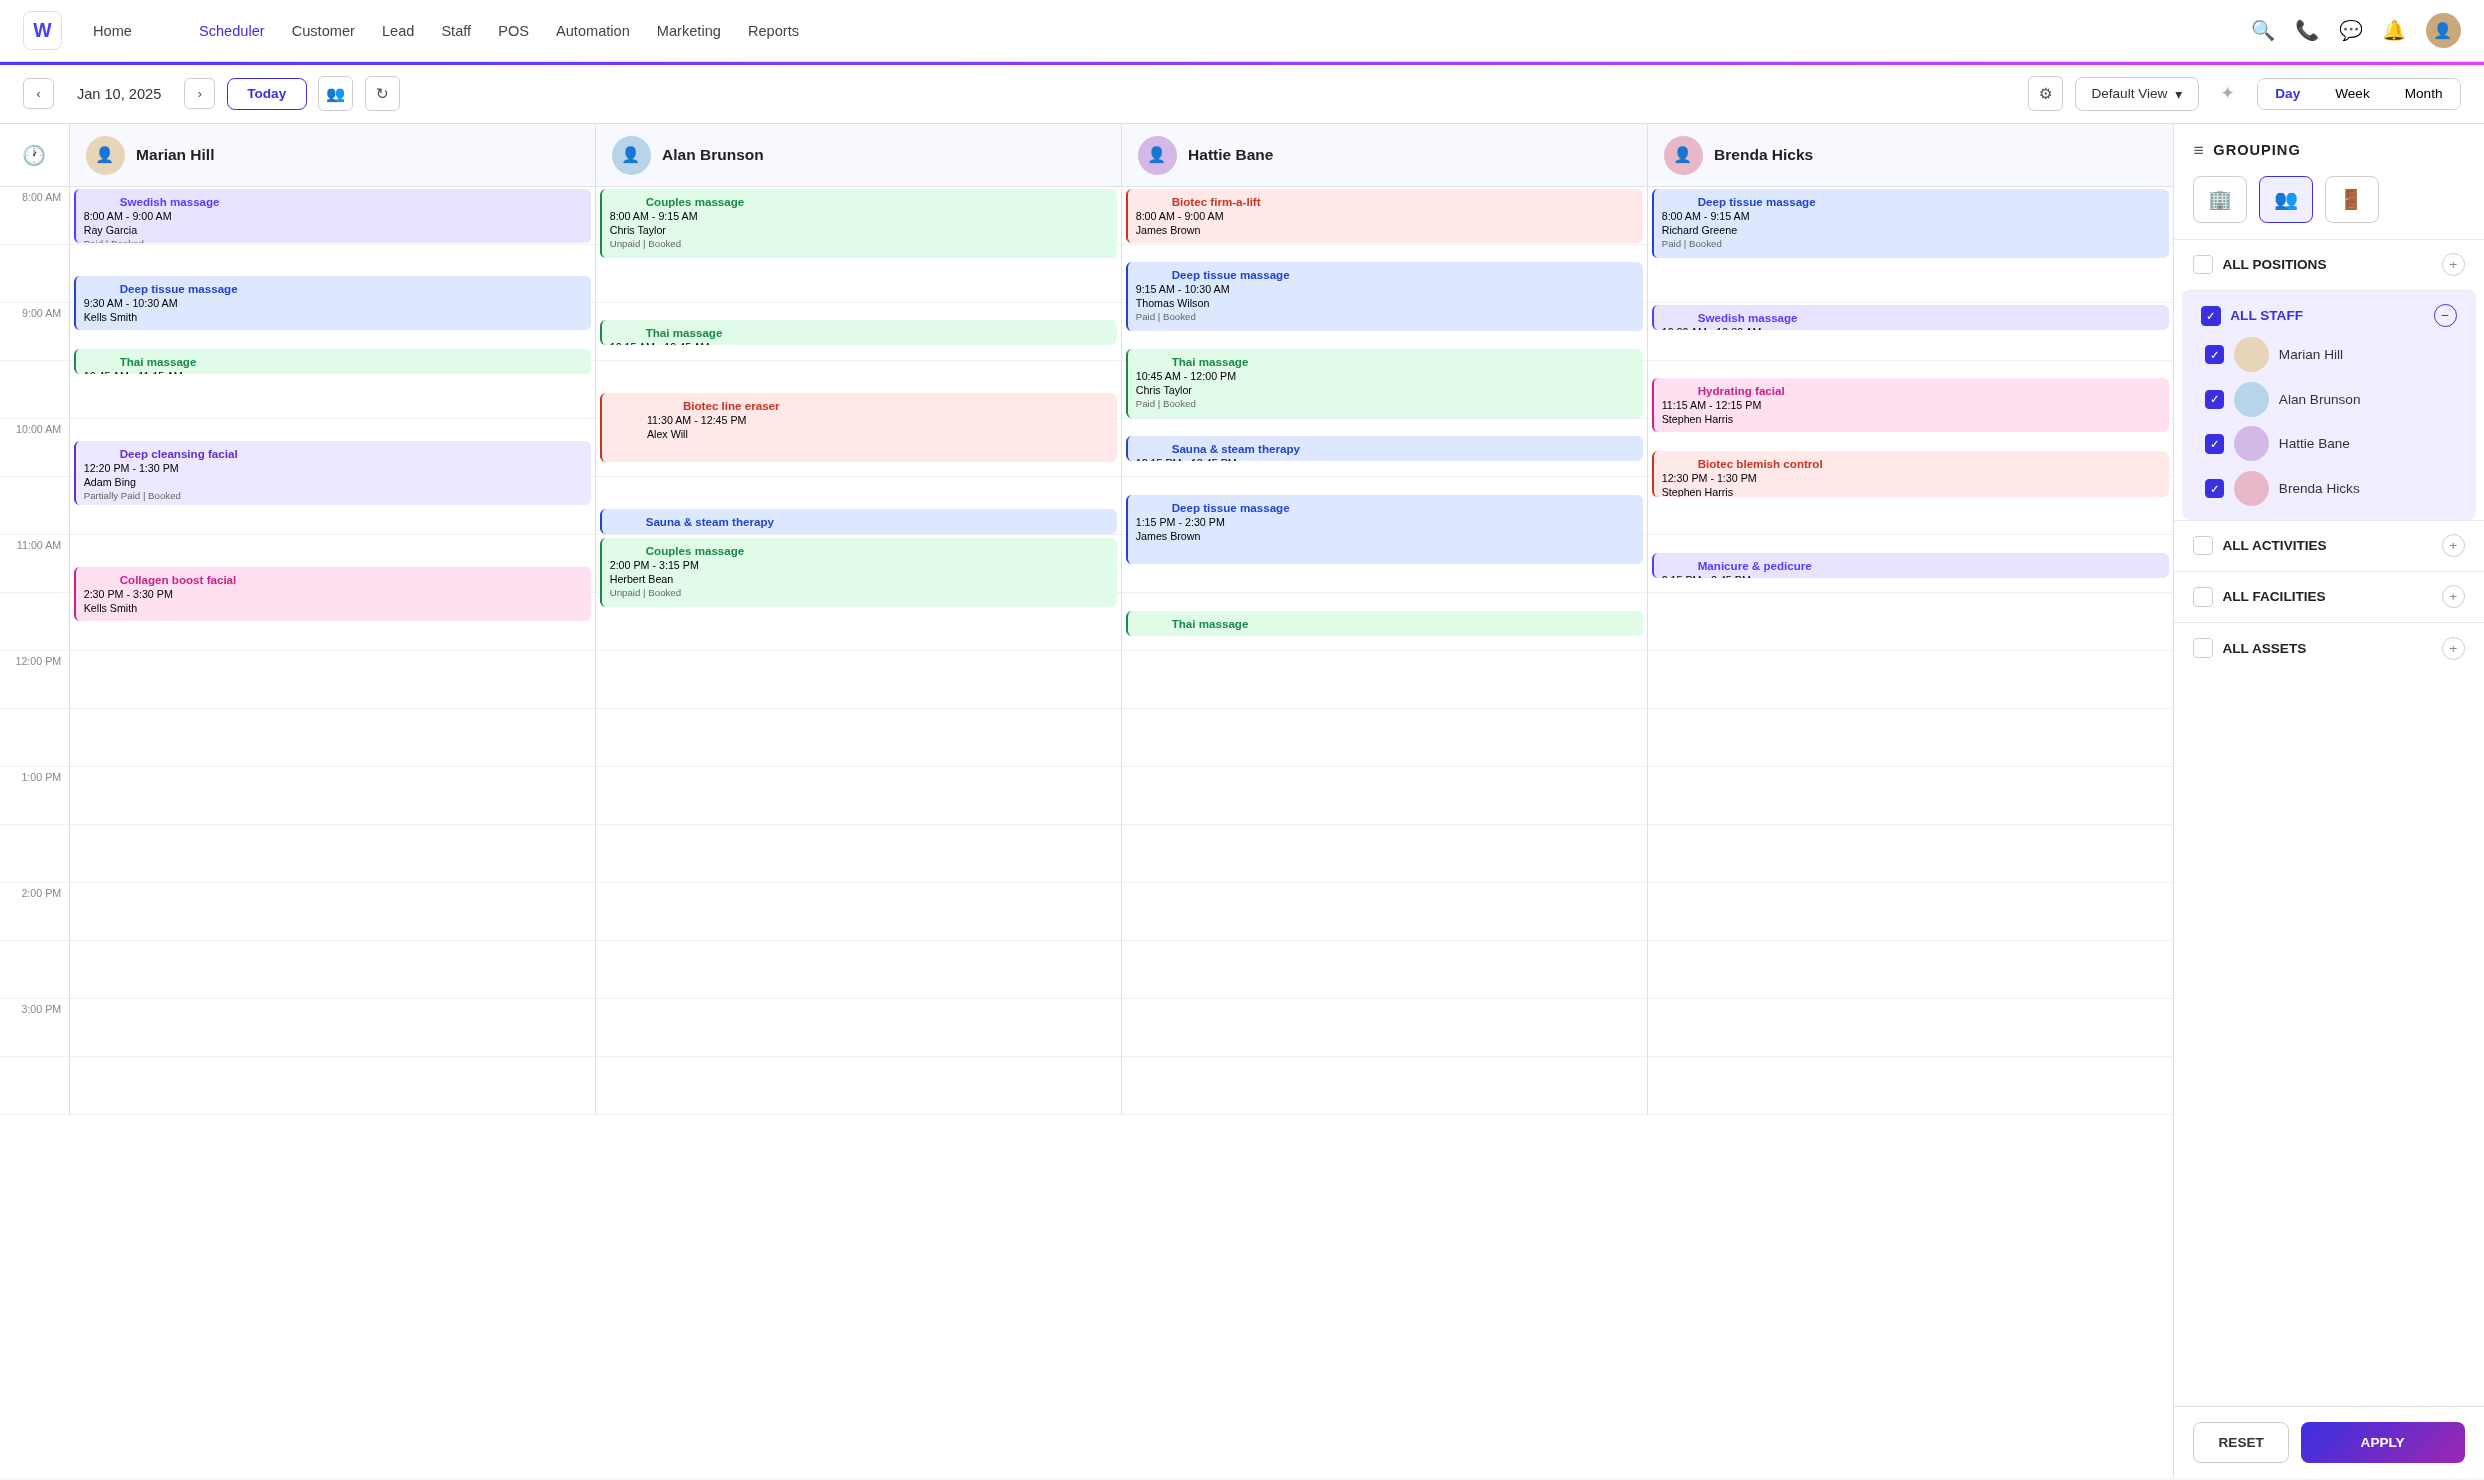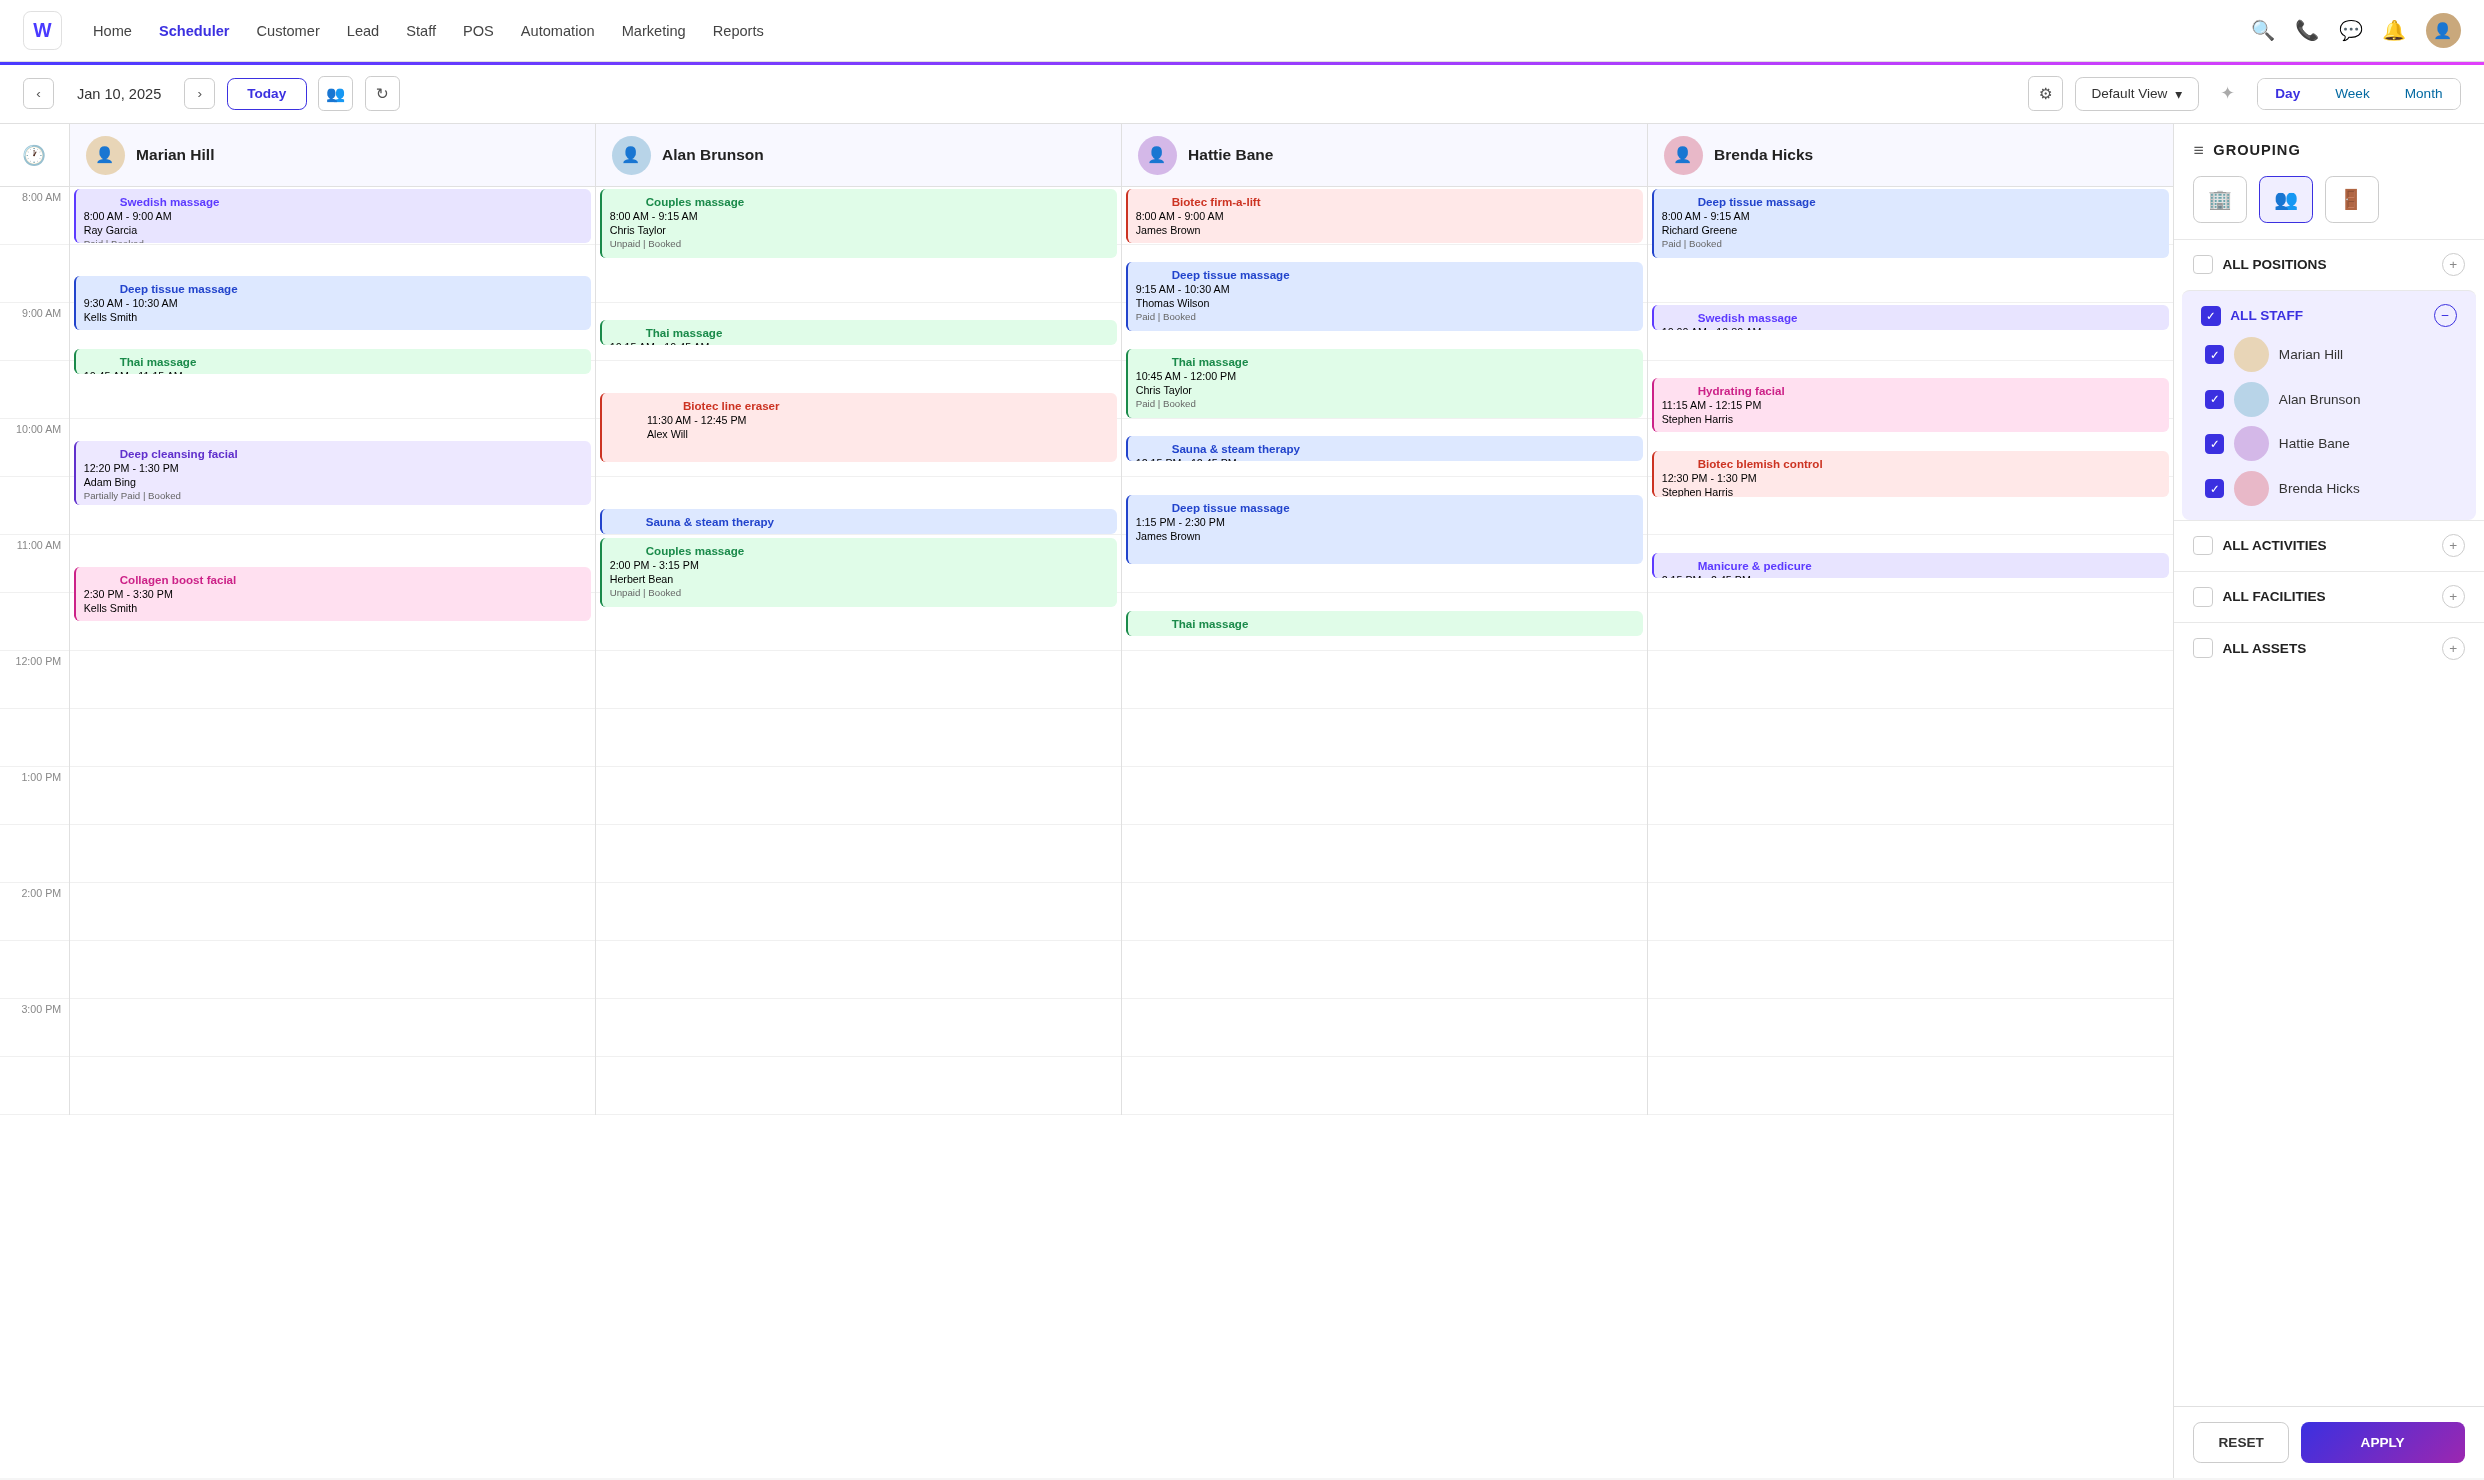--- a/index.html
+++ b/index.html
@@ -10,21 +10,21 @@
       display: flex; align-items: center; background: #fff;
       border-bottom: 1.9px solid #e0e0e0; padding: 0 23px; height: 62px; gap: 31px;
     }
     .topnav-logo {
       width: 39px; height: 39px; background: #fff; border: 1.9px solid #e0e0e0;
       border-radius: 7.8px; display: flex; align-items: center; justify-content: center;
       font-weight: 900; font-size: 19.4px; color: #4a3aff;
     }
     .topnav-links { display: flex; gap: 27px; align-items: center; flex: 1; }
     .topnav-link { font-size: 14.6px; color: #444; cursor: pointer; text-decoration: none; }
-    .topnav-link.active { color: #3b30e0; font-weight: 700; }
+    .topnav-link.active { color: #3b30e0; font-weight: 400; margin-left: 40px; }
     .topnav-right { display: flex; align-items: center; gap: 19.4px; }
     .topnav-icon { font-size: 19.4px; color: #555; cursor: pointer; }
     .topnav-avatar { width: 35px; height: 35px; border-radius: 50%; background: #c9a87c; overflow: hidden; display: flex; align-items: center; justify-content: center; font-size: 15.5px; }
     .topnav-underline { height: 2.9px; background: linear-gradient(to right, #4a3aff, #e040fb); }
 
     
     .toolbar {
       display: flex; align-items: center; background: #fff;
       padding: 11.6px 23px; gap: 11.6px; border-bottom: 1px solid #e0e0e0;
     }
@@ -52,21 +52,21 @@
       padding: 7.8px 15.5px; border: 1px solid #ccc; border-radius: 7.8px;
       background: #fff; color: #333; font-size: 13.6px; cursor: pointer; display: flex; align-items: center; gap: 7.8px;
     }
     .toolbar-star-btn {
       width: 35px; height: 35px; border: none; background: none;
       cursor: pointer; display: flex; align-items: center; justify-content: center; font-size: 17.5px; color: #aaa;
     }
     .view-toggle { display: flex; border: 1px solid #ccc; border-radius: 7.8px; overflow: hidden; }
     .view-btn {
       padding: 7.8px 17.5px; background: #fff; border: none; cursor: pointer;
-      font-size: 13.6px; color: #0369a1;
+      font-size: 13.6px; color: #000000;
     }
     .view-btn.active { background: #fff; color: #3b30e0; font-weight: 600; }
 
     
     .main-layout { display: flex; height: calc(100vh - 126px); }
 
     
     .scheduler { flex: 1; overflow: auto; background: #fff; }
 
     

